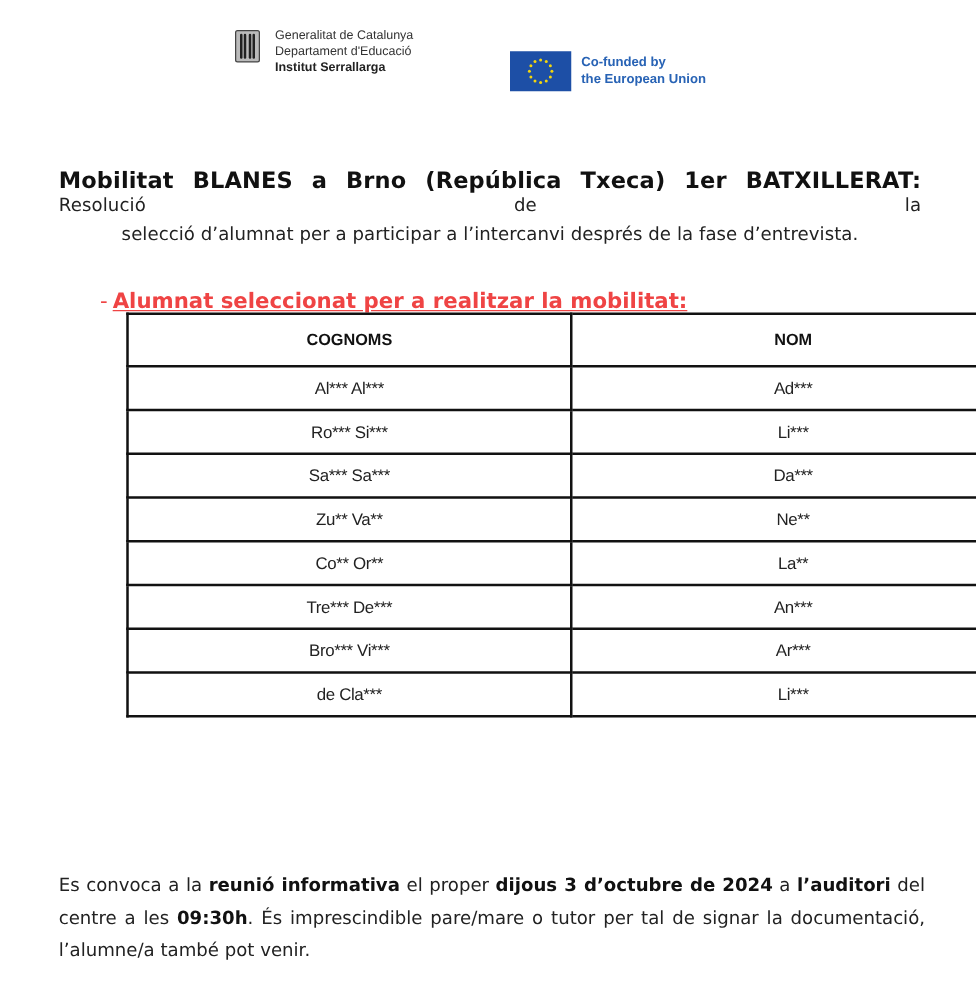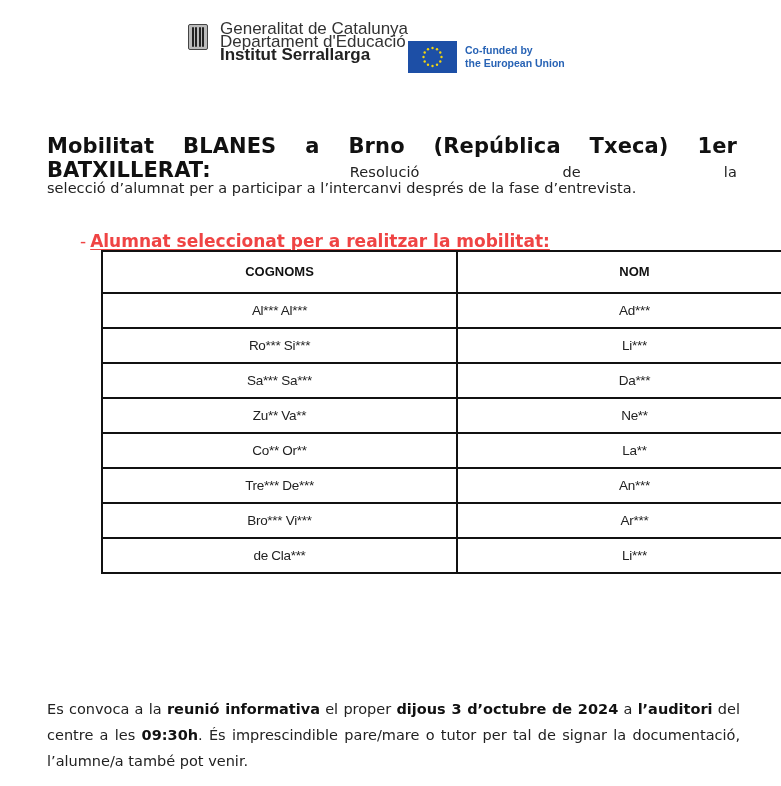--- a/index.html
+++ b/index.html
@@ -2,32 +2,32 @@
 <html><head>
 <meta charset="utf-8">
 <style>
   html, body { margin: 0; padding: 0; background: #ffffff; }
   body { width: 781px; height: 786px; position: relative; overflow: hidden; font-family: "DejaVu Sans", sans-serif; color: #111; }
 
   
   .gencat { position: absolute; left: 188px; top: 22px; display: flex; align-items: flex-start; }
   .gencat-logo { width: 20px; height: 26px; border: 1px solid #444; border-radius: 2px; margin-top: 2px; margin-right: 12px; display: flex; justify-content: space-evenly; align-items: stretch; padding: 2px 2px; box-sizing: border-box; background: #bbb; }
   .gencat-logo span { width: 2px; background: #222; border-radius: 1px; }
-  .gencat-text { font-family: "Liberation Sans", sans-serif; font-size: 17px; line-height: 13px; color: #333; }
+  .gencat-text { font-family: "Liberation Sans", sans-serif; font-size: 10px; line-height: 13px; color: #333; }
   .gencat-text .bold { font-weight: bold; color: #222; }
 
   .eu { position: absolute; left: 408px; top: 41px; display: flex; align-items: center; }
   .eu-flag { width: 49px; height: 32px; background: #1d4fa6; position: relative; margin-right: 8px; }
   .eu-flag svg { position: absolute; left: 0; top: 0; }
   .eu-text { font-family: "Liberation Sans", sans-serif; font-weight: bold; font-size: 10.5px; line-height: 13px; color: #2863b5; }
 
   
-  .para { position: absolute; left: 47px; width: 690px; font-family: "DejaVu Sans", sans-serif; color: #111; }
+  .para { position: absolute; left: 47px; width: 690px; font-family: "DejaVu Sans", sans-serif; color: #111; text-align: center; }
   .title-line { top: 134px; font-size: 15px; text-align: justify; text-align-last: justify; letter-spacing: 0.1px; }
-  .title-line b { font-size: 21px; word-spacing: 3px; }
+  .title-line b { font-size: 18px; word-spacing: 3px; }
   .title-line .rest { color: #222; font-size: 14.5px; word-spacing: 4px; }
   .line2 { top: 180px; font-size: 14.5px; color: #222; letter-spacing: 0.05px; }
 
   .subhead { position: absolute; left: 80px; top: 231px; font-size: 17px; font-weight: bold; color: #ef4444; }
   .subhead .dash { font-weight: normal; margin-right: 4px; }
   .subhead .ul { text-decoration: underline; text-underline-offset: 2px; }
 
   
   table.students { position: absolute; left: 101px; top: 250px; border-collapse: collapse; width: 712px; font-family: "Liberation Sans", sans-serif; }
   table.students th, table.students td { border: 2px solid #111; text-align: center; width: 50%; padding: 0; }

